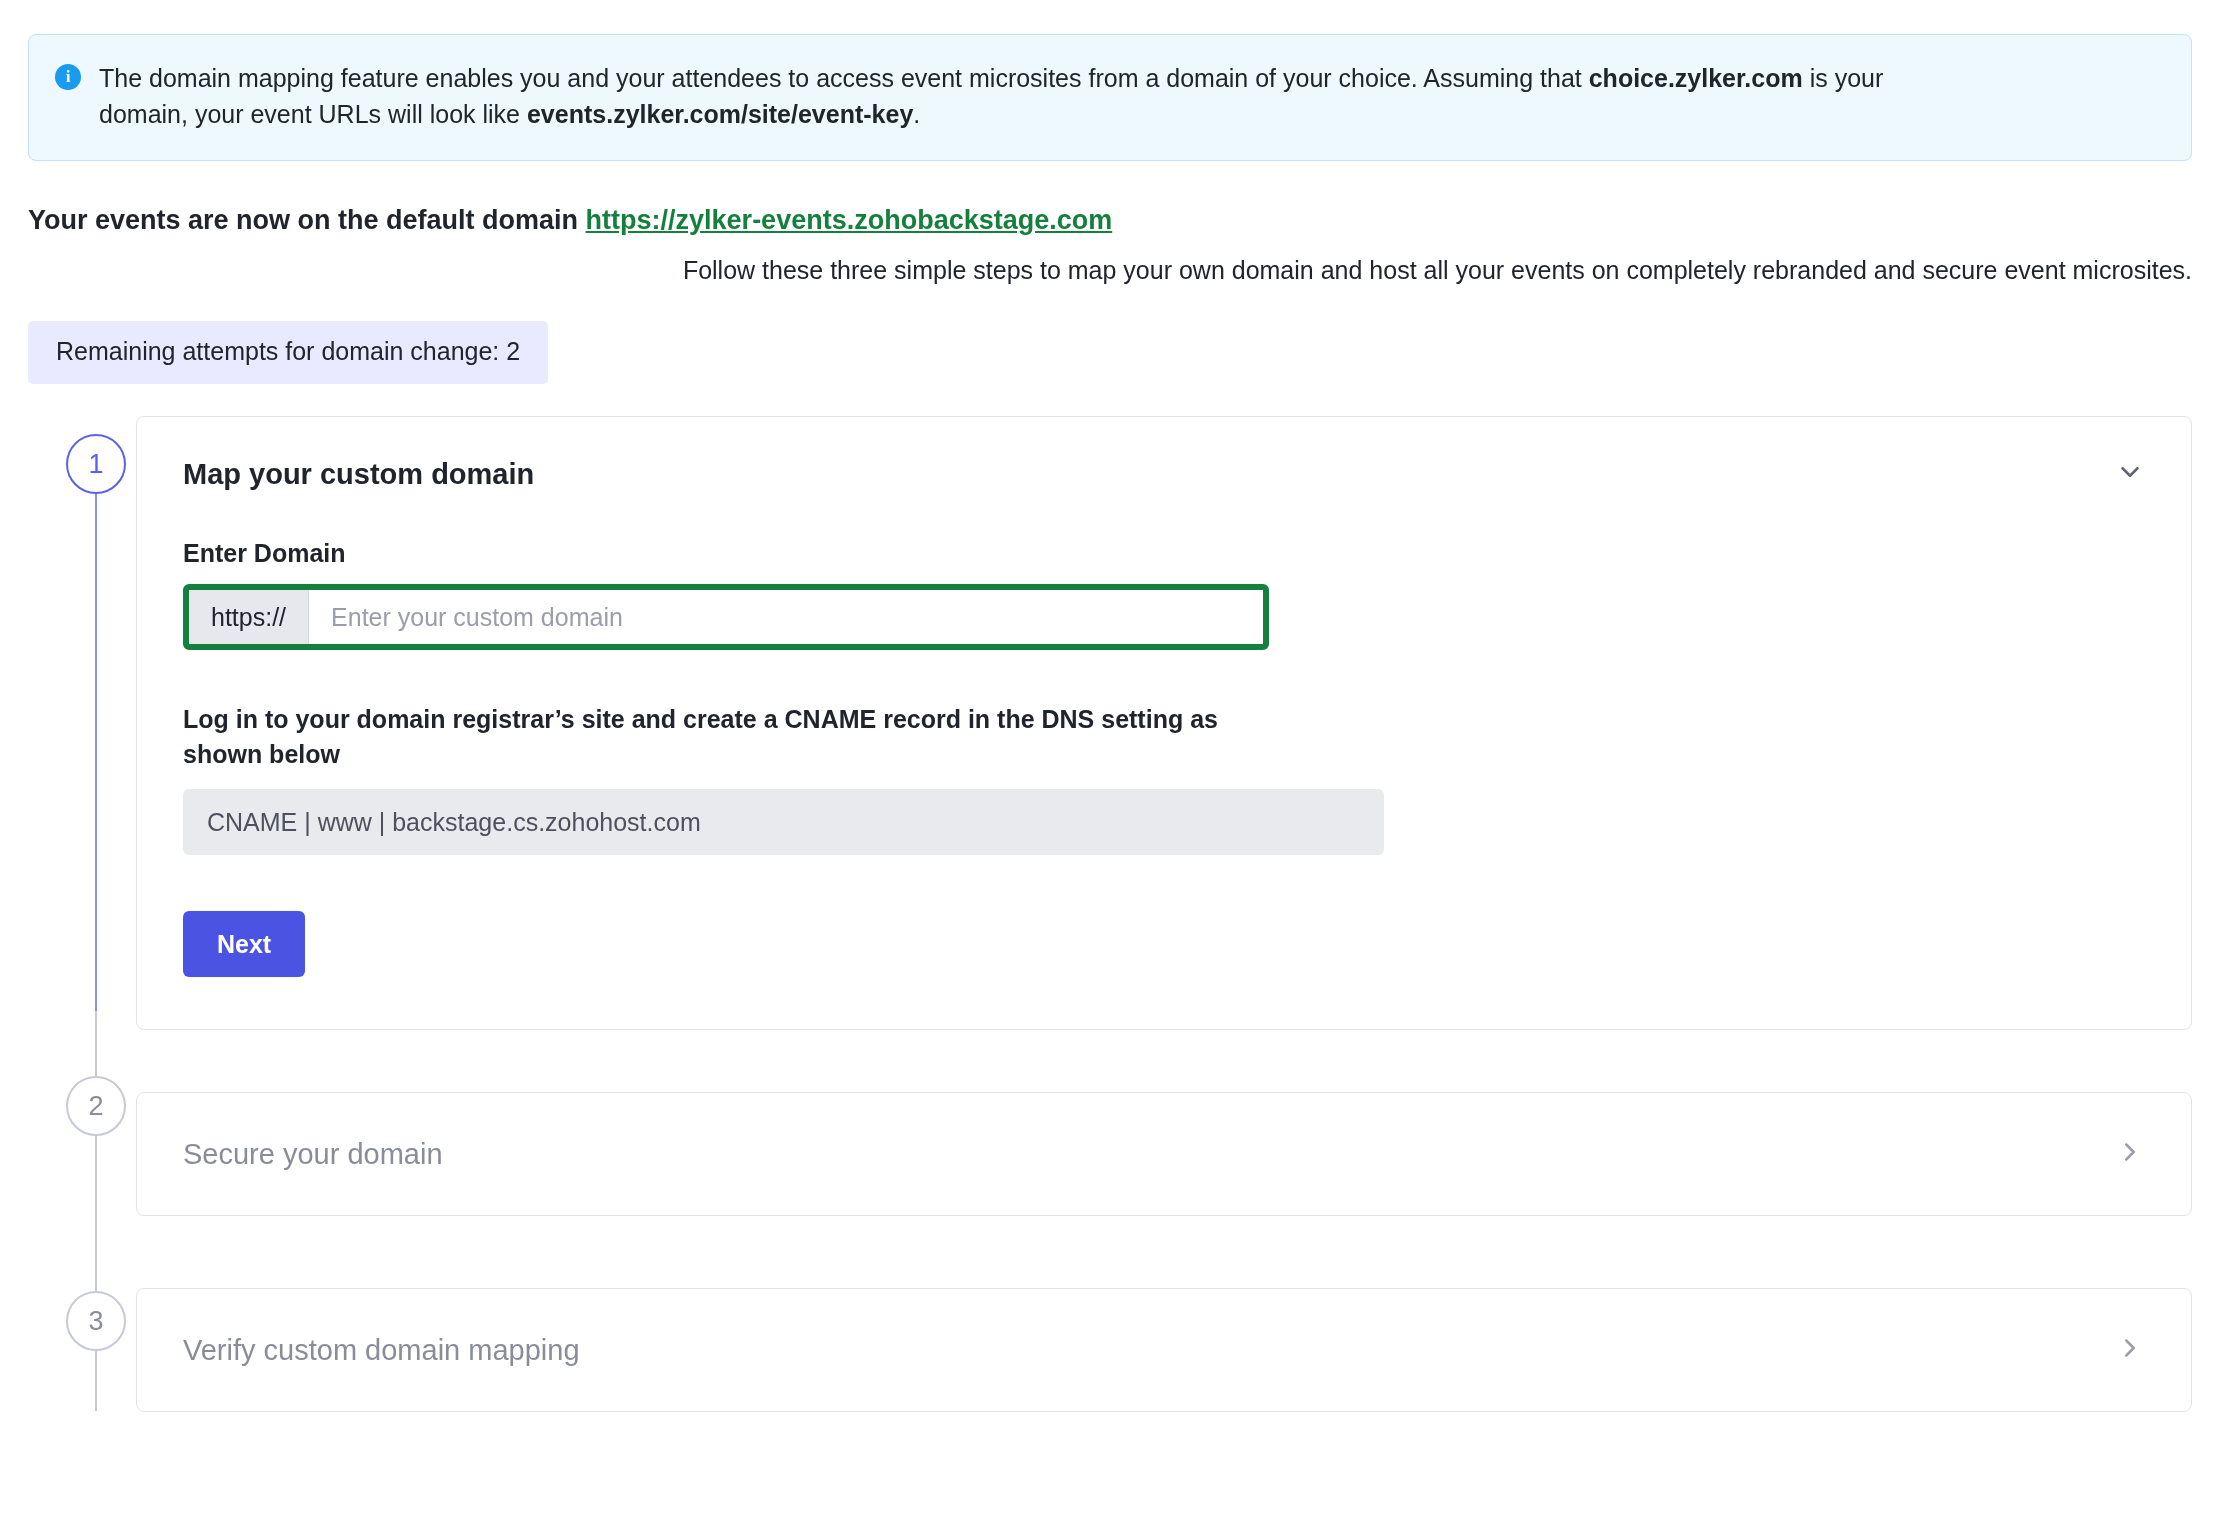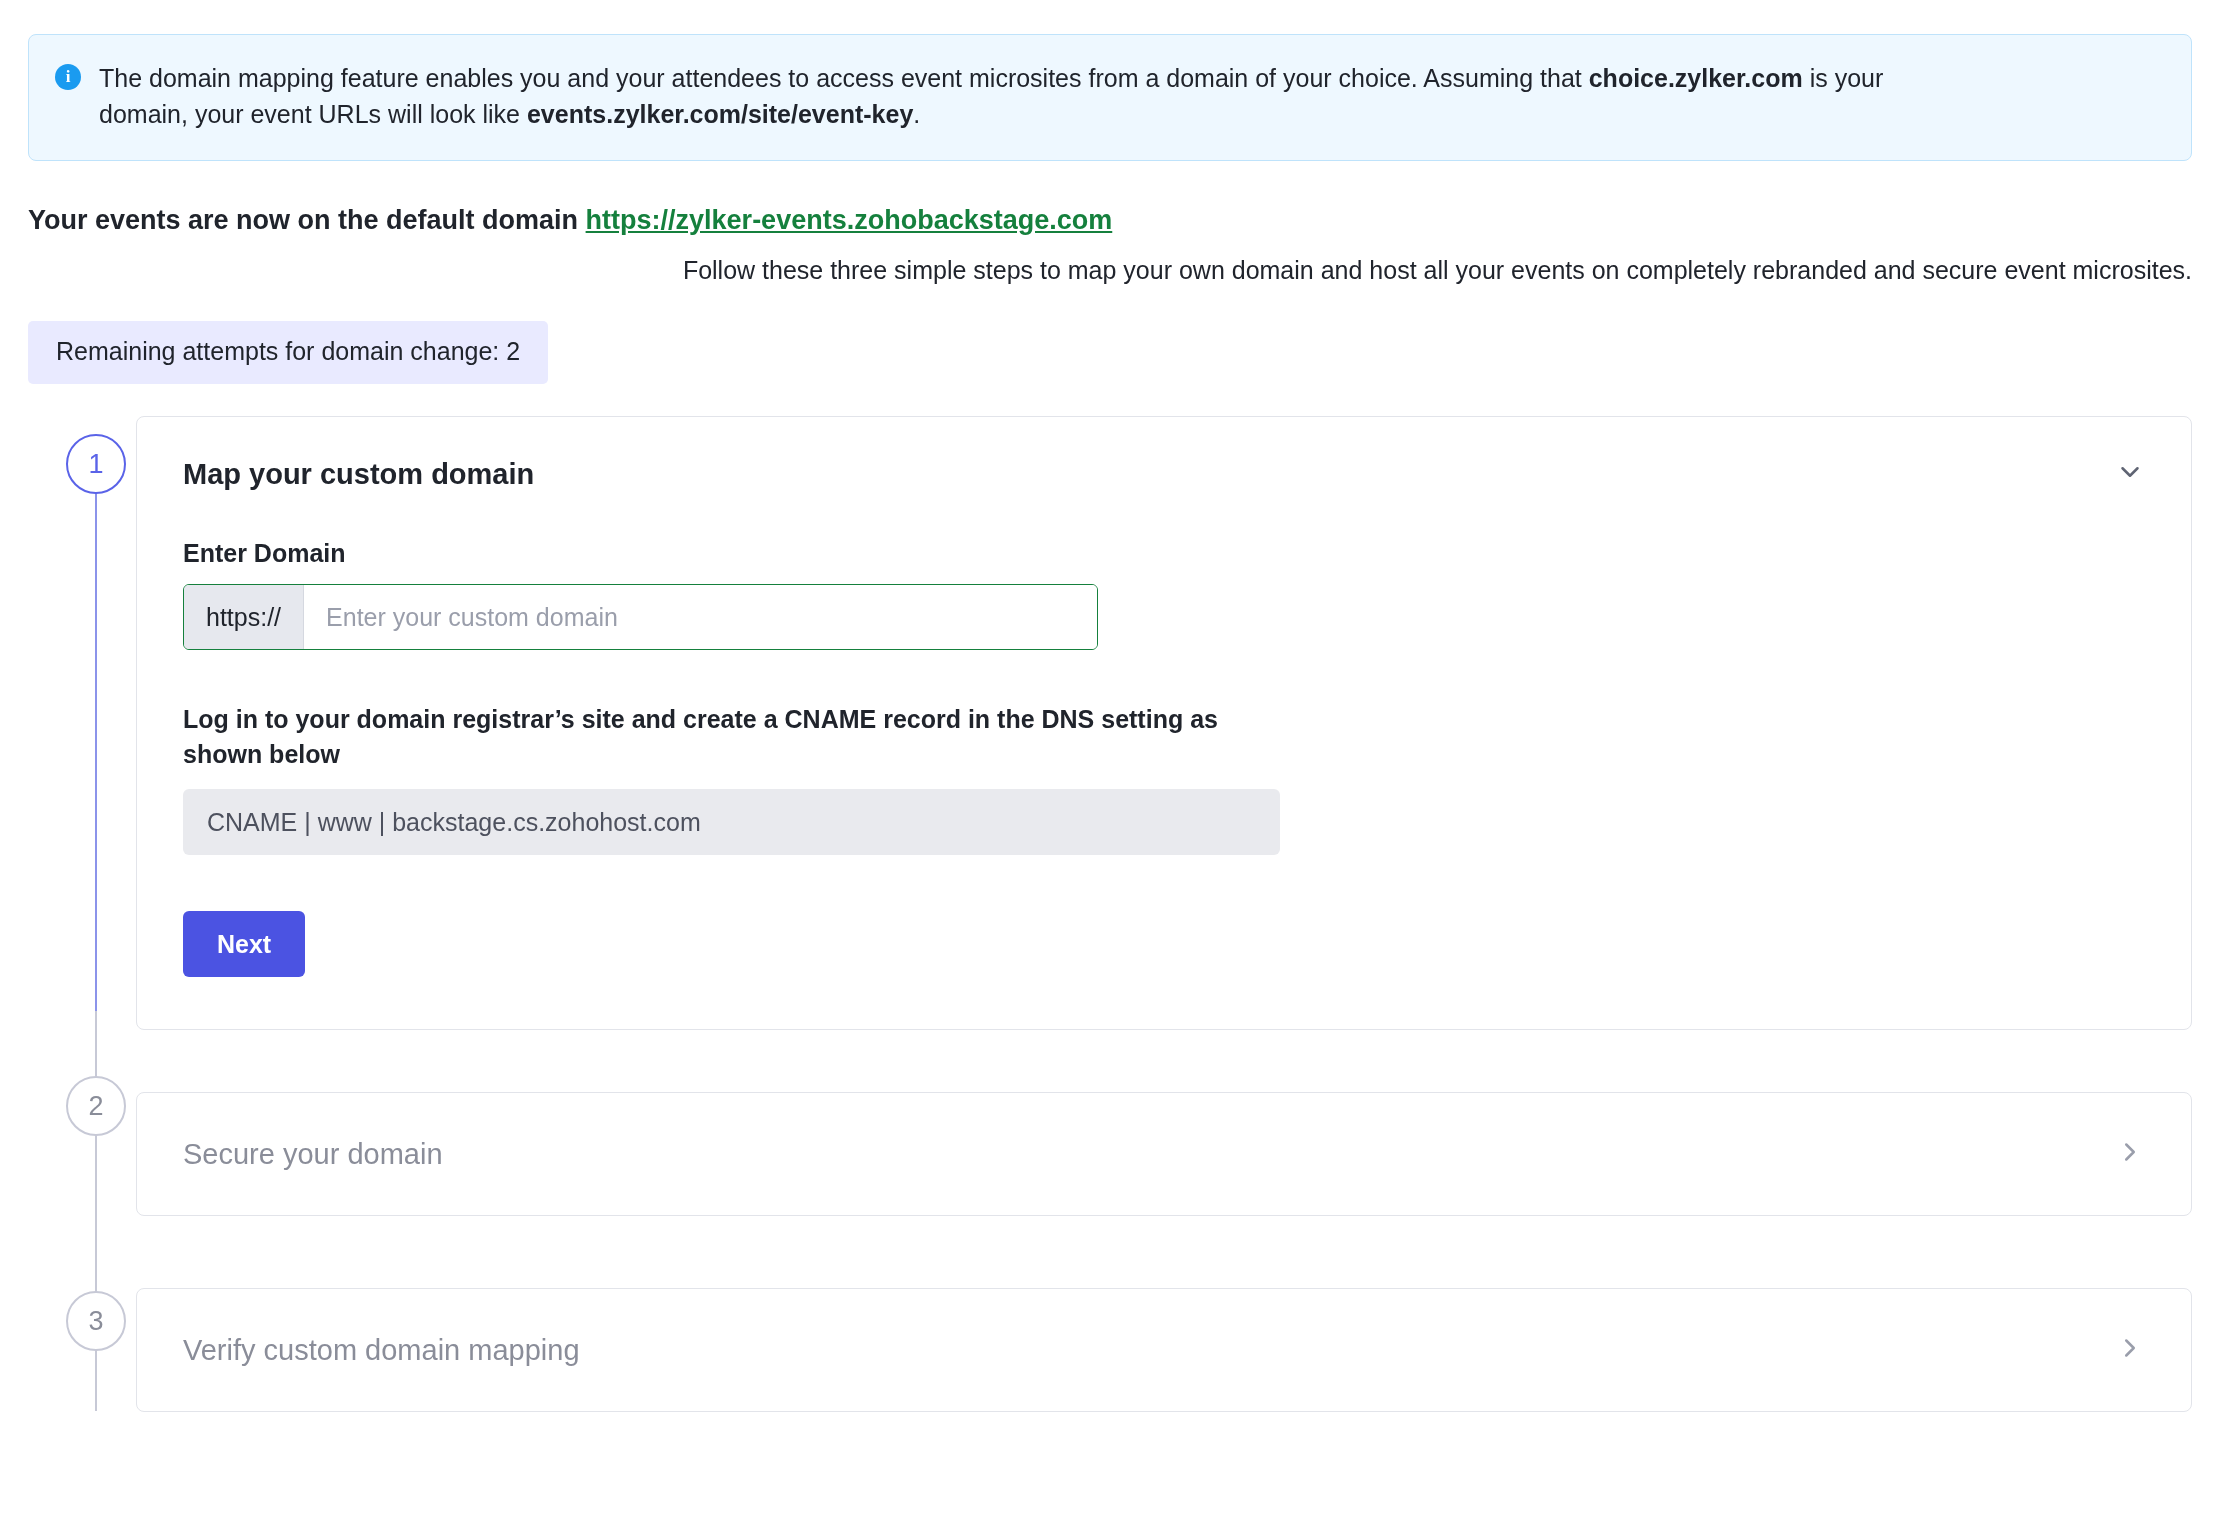--- a/index.html
+++ b/index.html
@@ -157,23 +157,23 @@
   }
 
   .field-label {
     font-size: 25px;
     font-weight: 700;
     margin: 48px 0 16px 0;
   }
   .domain-input-wrap {
     display: flex;
     align-items: stretch;
-    width: 915px;
+    width: 1086px;
     height: 66px;
-    border: 1px solid #15803d;
+    border: 6px solid #15803d;
     border-radius: 6px;
     overflow: hidden;
   }
   .prefix {
     display: flex;
     align-items: center;
     padding: 0 22px;
     background: #e6e8ee;
     color: #20242c;
     font-size: 25px;
@@ -192,21 +192,21 @@
   .domain-input::placeholder { color: #9a9eab; }
 
   .cname-help {
     font-size: 25px;
     font-weight: 700;
     line-height: 1.38;
     margin: 52px 0 18px 0;
     max-width: 1050px;
   }
   .cname-box {
-    width: 1097px;
+    width: 1201px;
     height: 66px;
     display: flex;
     align-items: center;
     background: #e9eaee;
     border-radius: 6px;
     padding: 0 24px;
     font-size: 25px;
     color: #4d515e;
   }
 

